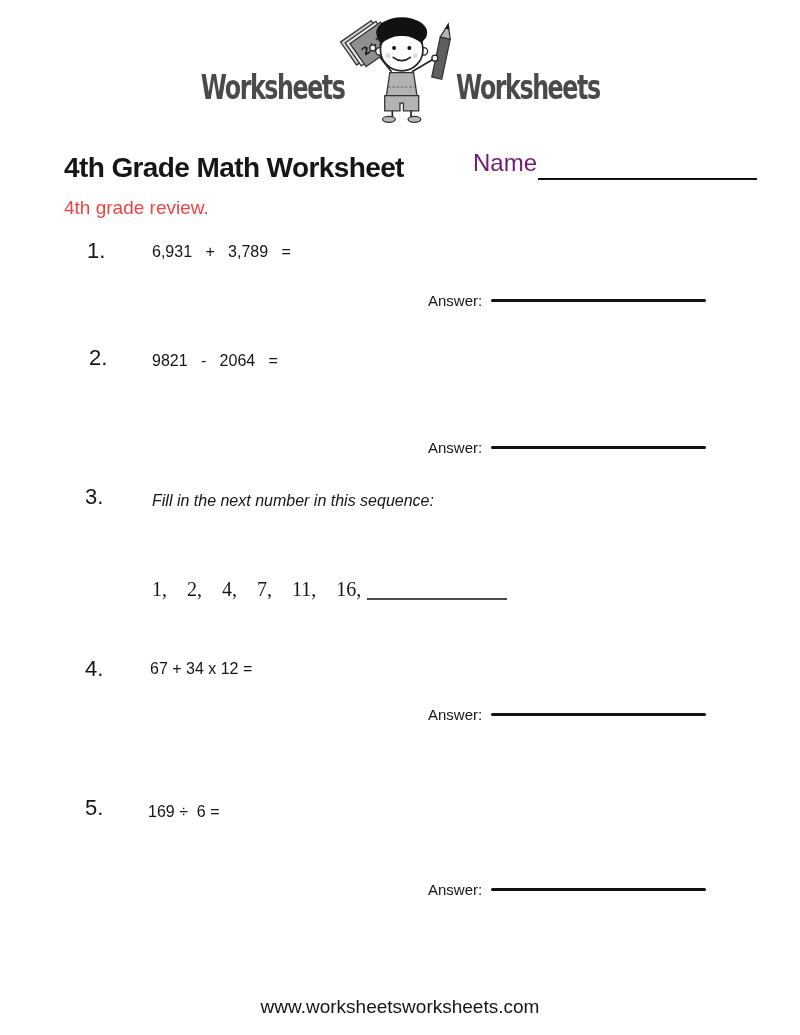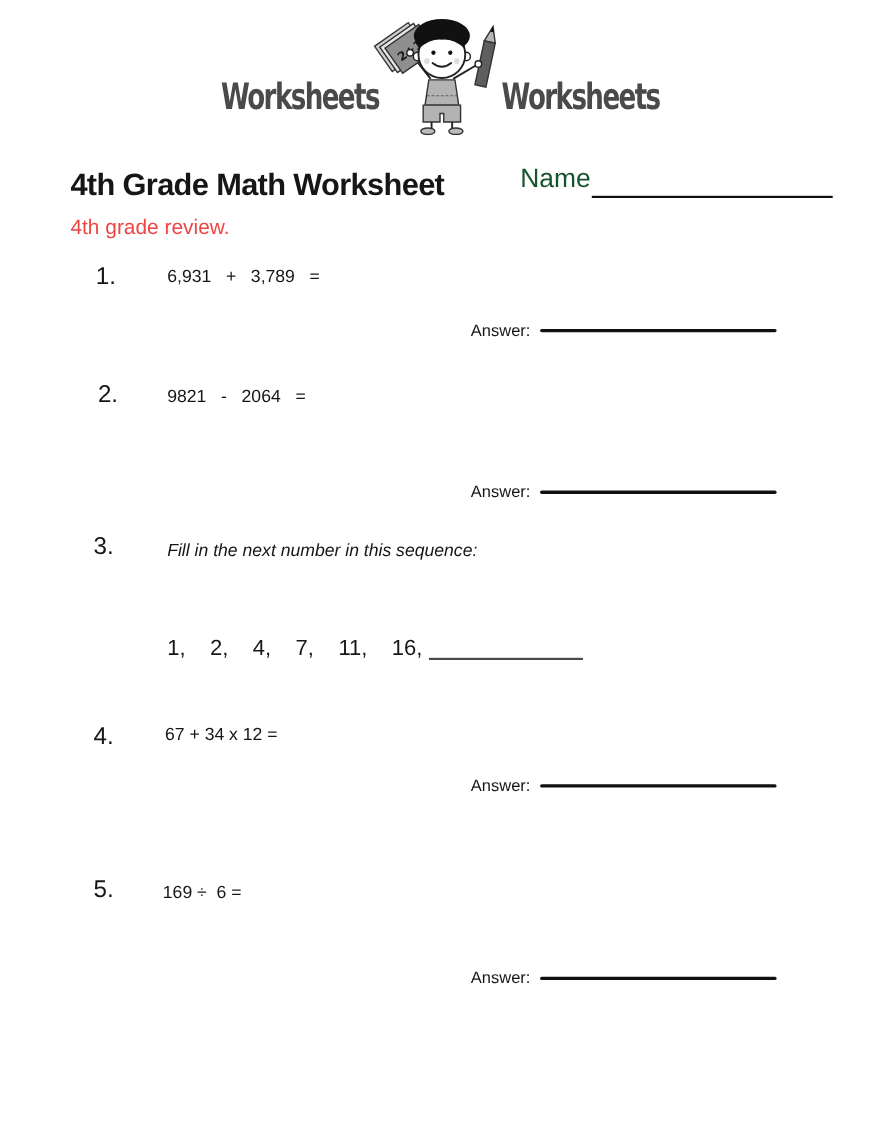--- a/index.html
+++ b/index.html
@@ -43,21 +43,21 @@
     left: 64px; top: 152px;
     font-size: 28px;
     font-weight: 600;
     letter-spacing: -0.6px;
     color: #161616;
   }
   .name-label {
     position: absolute;
     left: 473px; top: 149px;
     font-size: 24px;
-    color: #14532d;
+    color: #701a75;
   }
   .name-line {
     position: absolute;
     left: 538px; top: 178px;
     width: 219px; height: 0;
     border-bottom: 2px solid #111;
   }
   .subtitle {
     position: absolute;
     left: 64px; top: 197px;
@@ -67,20 +67,21 @@
 
   
   .qnum  { position: absolute; font-size: 22px; color: #161616; }
   .qtext { position: absolute; font-size: 16px; color: #161616; white-space: pre; }
 
   .seq-row {
     position: absolute;
     left: 152px; top: 578px;
     display: flex;
     align-items: flex-end;
+    font-family: Liberation Serif, serif;
   }
   .seq-text { font-size: 20px; white-space: pre; color: #161616; }
   .seq-line {
     display: inline-block;
     width: 140px; height: 0;
     border-bottom: 2px solid #4a4a4a;
     margin-left: 6px;
     margin-bottom: 1px;
   }
 
@@ -192,14 +193,15 @@
     <span class="answer-line"></span>
   </div>
 
   <div class="qnum" style="left:85px;  top:795px;">5.</div>
   <div class="qtext" style="left:148px; top:803px;">169 ÷  6 =</div>
   <div class="answer-row" style="top:881px;">
     <span class="answer-label">Answer:</span>
     <span class="answer-line"></span>
   </div>
 
+  <div class="footer">www.worksheetsworksheets.com</div>
 
 </div>
 
 </body></html>

